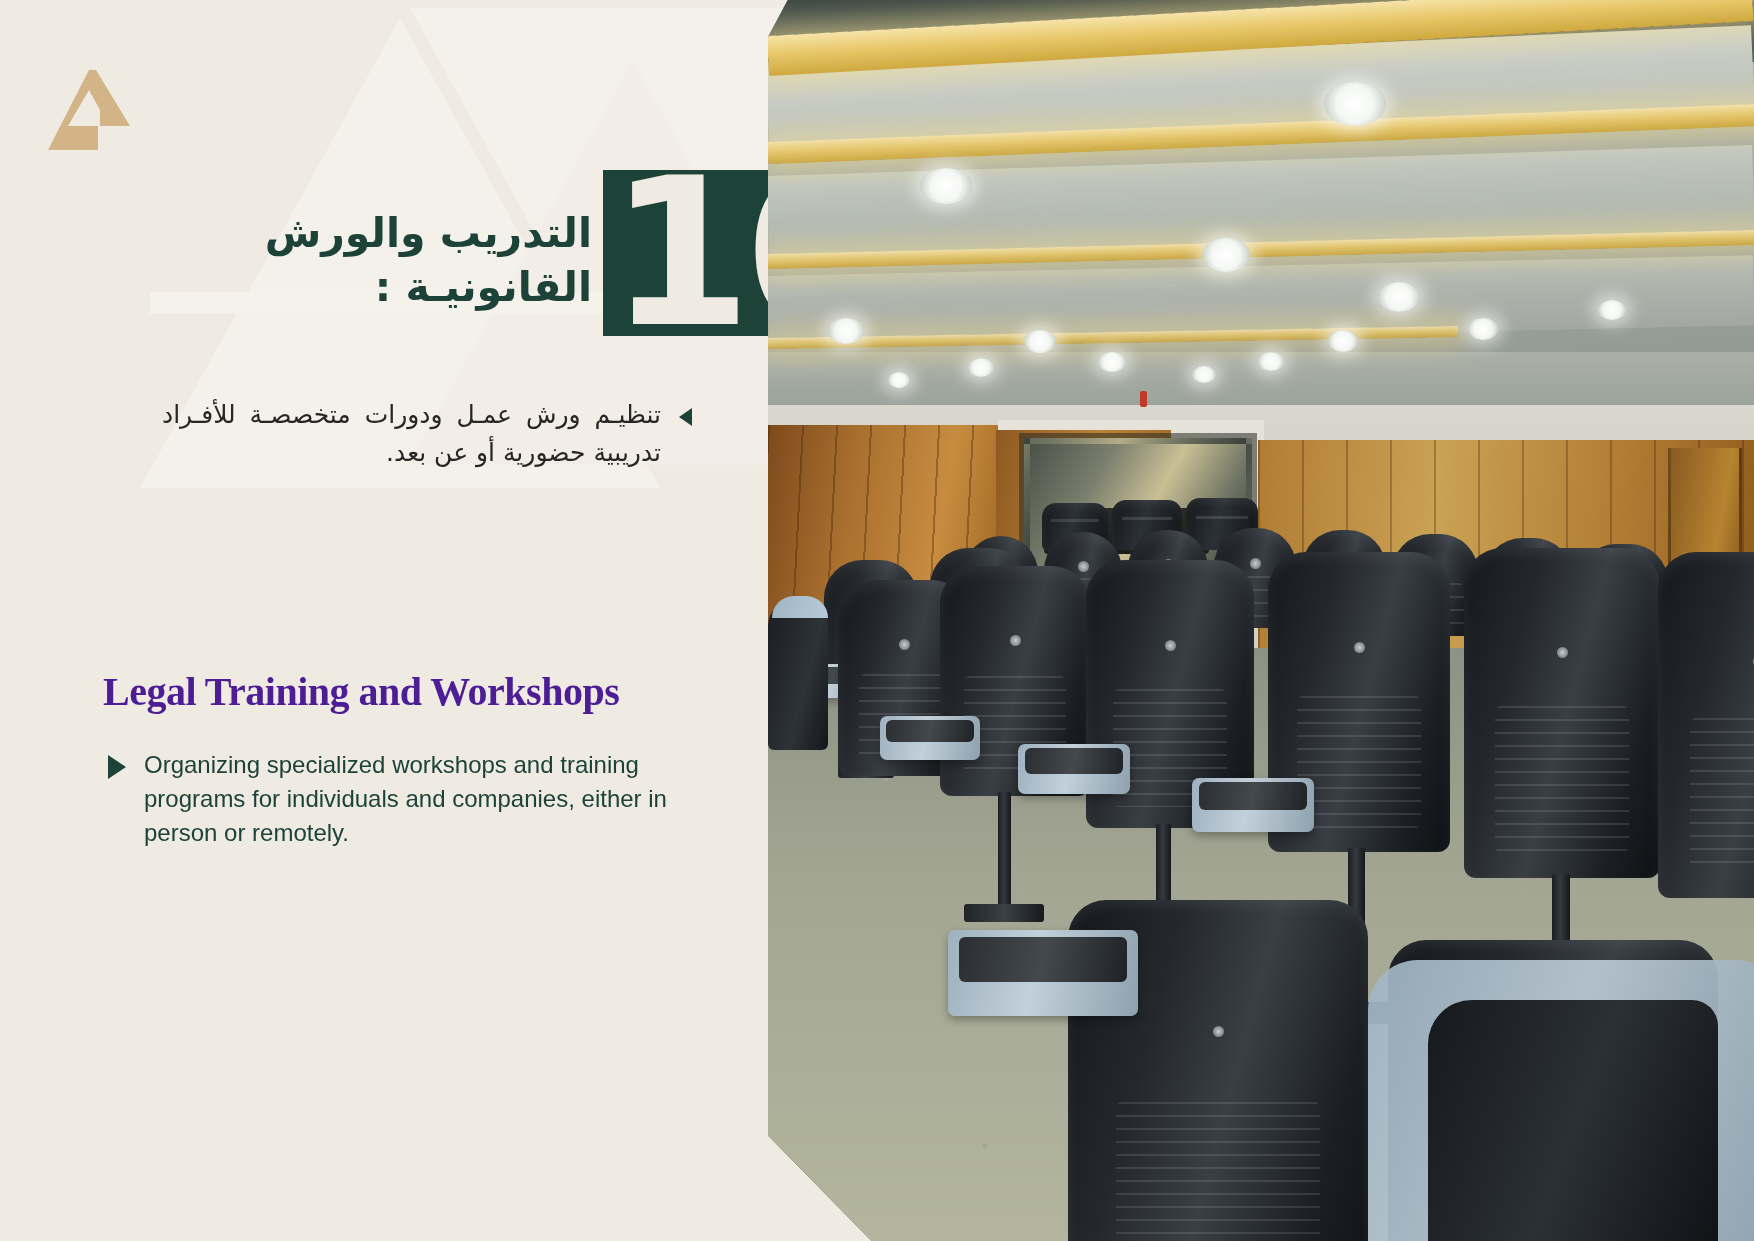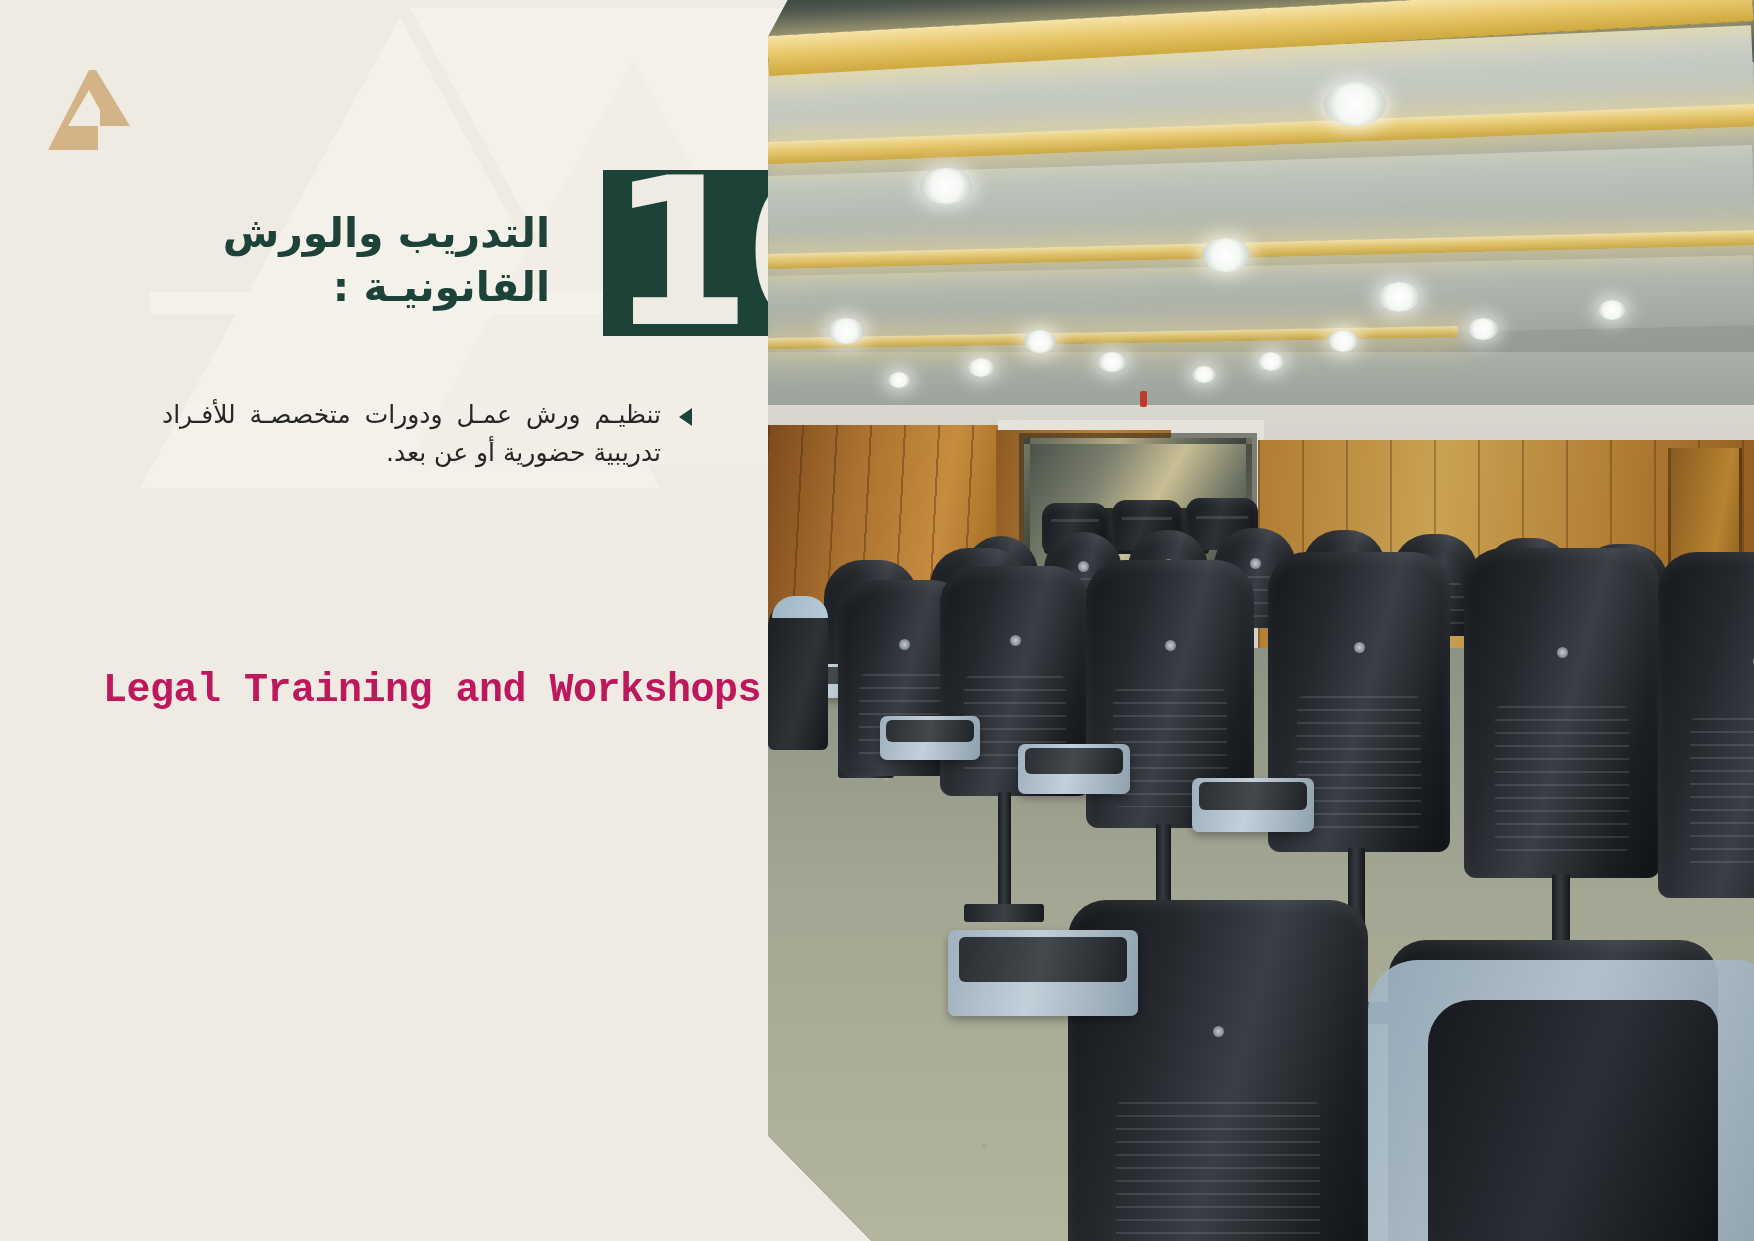--- a/index.html
+++ b/index.html
@@ -69,21 +69,21 @@
     font-size: 205px;
     line-height: 0.82;
     letter-spacing: -6px;
     margin-left: 6px;
     white-space: nowrap;
   }
 
   
   #title-ar {
     position: absolute;
-    right: 1204px;   
+    right: 1162px;   
     top: 206px;
     width: 430px;
     text-align: right;
     direction: rtl;
     color: #1d4339;
     font-family: "DejaVu Sans", sans-serif;
     font-weight: 700;
     font-size: 41px;
     line-height: 1.32;
     letter-spacing: 0px;
@@ -123,22 +123,22 @@
     line-height: 1.52;
     text-align: justify;
     text-align-last: right;
   }
 
   
   #title-en {
     position: absolute;
     left: 103px;
     top: 668px;
-    color: #be185d;
-    font-family: Liberation Mono, monospace;
+    color: #4c1d95;
+    font-family: Liberation Serif, serif;
     font-weight: 700;
     font-size: 40px;
     letter-spacing: -0.5px;
     white-space: nowrap;
   }
 
   
   #bullets-en {
     position: absolute;
     left: 108px;
@@ -392,20 +392,24 @@
   <div id="bullets-ar">
     <div class="ar-item">
       <span class="ar-marker"></span>
       <span class="ar-text">تنظيـم ورش عمـل ودورات متخصصـة للأفـراد تدريبية حضورية أو عن بعد.</span>
     </div>
   </div>
 
   <div id="title-en">Legal Training and Workshops</div>
 
   <div id="bullets-en">
+    <div class="en-item">
+      <span class="en-marker"></span>
+      <span class="en-text">Organizing specialized workshops and training programs for individuals and companies, either in person or remotely.</span>
+    </div>
   </div>
 
   <div id="photo-panel">
     <div id="photo">
 
       <div class="ph ceiling-main"></div>
       <div class="ph ceiling-dark"></div>
       <div class="ph slabA"></div>
       <div class="ph slabB"></div>
       <div class="ph slabC"></div>

